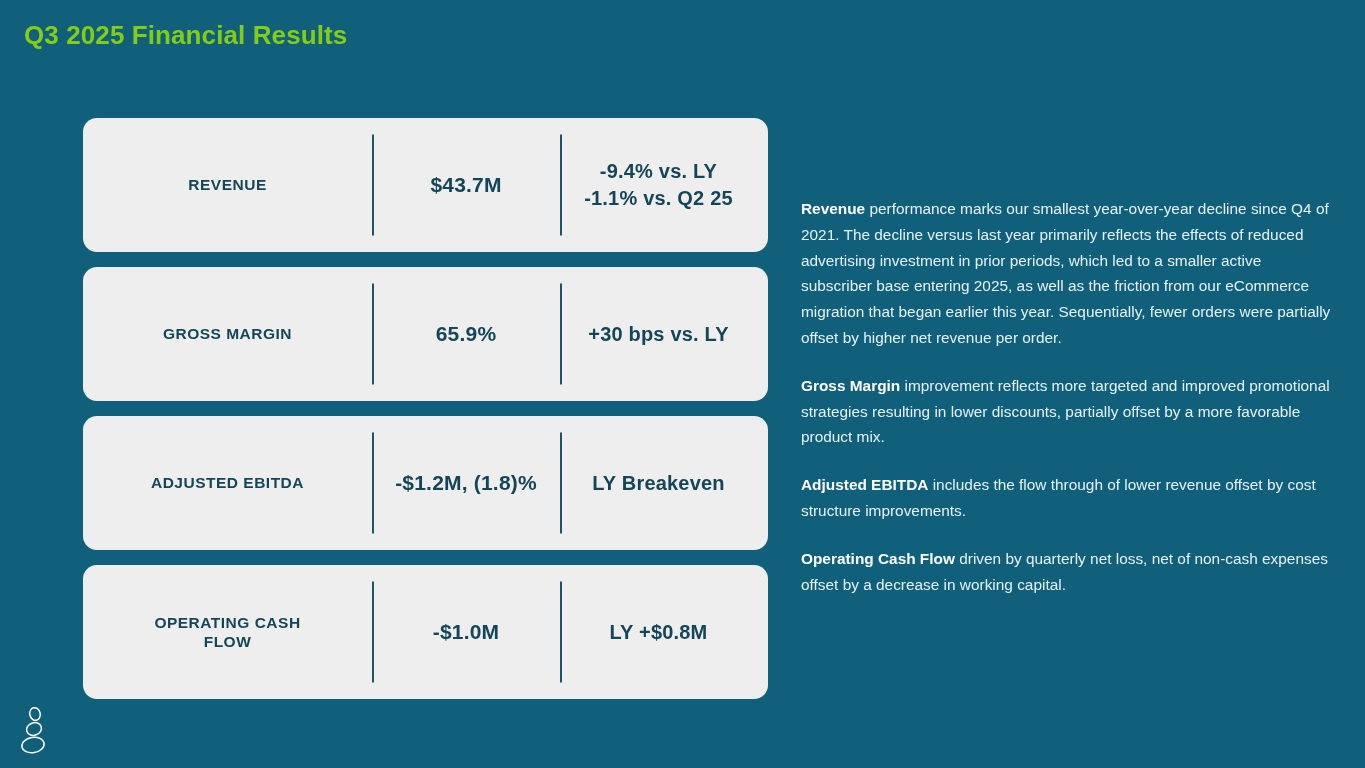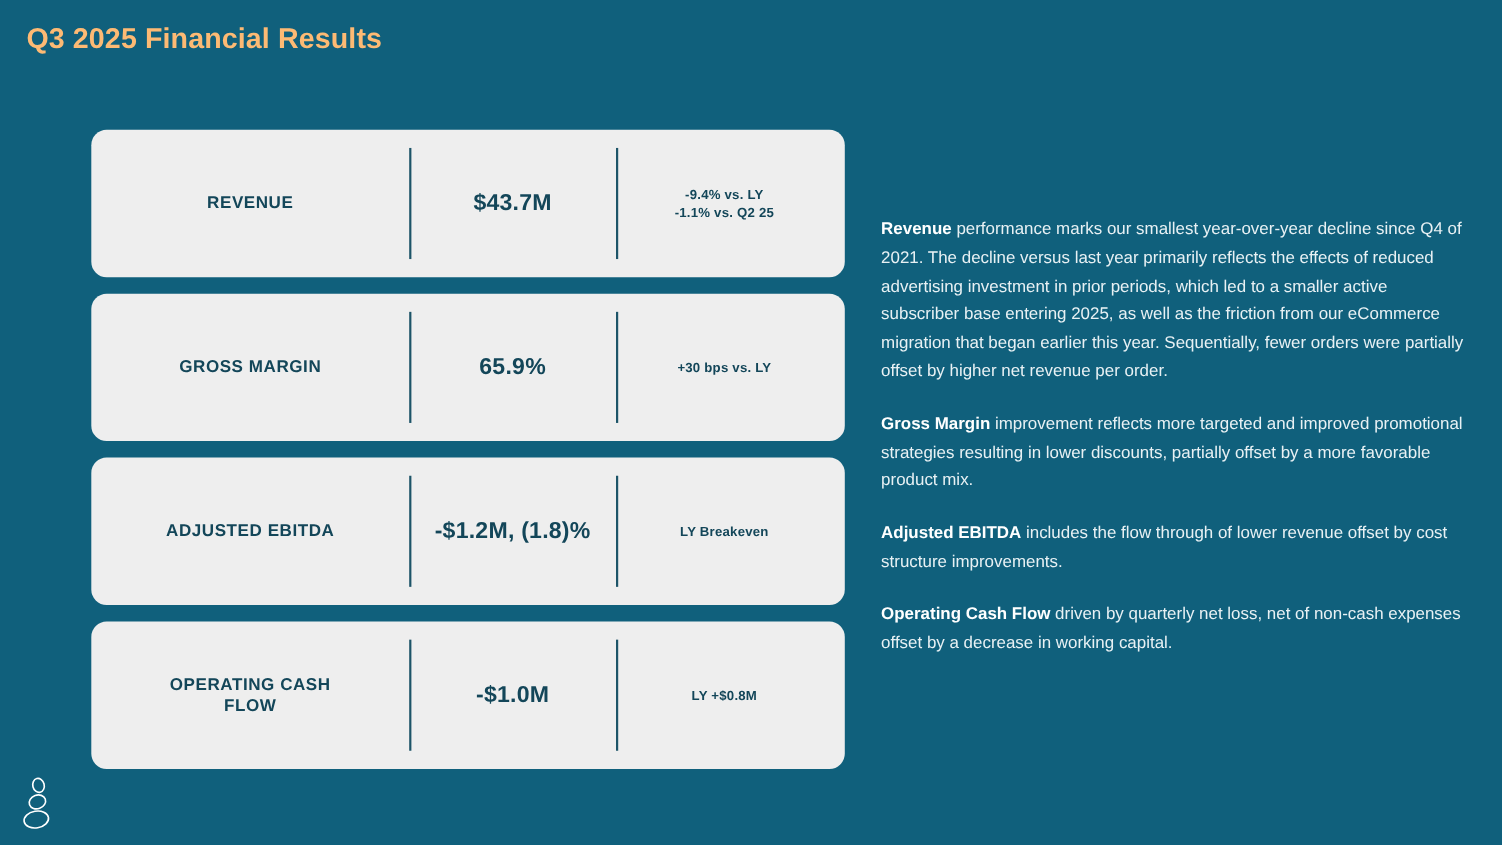--- a/index.html
+++ b/index.html
@@ -23,21 +23,21 @@
     background: #10607c;
   }
 
   
   .slide-title {
     position: absolute;
     left: 24px;
     top: 20px;
     font-size: 26px;
     font-weight: bold;
-    color: #fdba74;
+    color: #84cc16;
     letter-spacing: 0.1px;
     white-space: nowrap;
   }
 
   
   .cards {
     position: absolute;
     left: 83px;
     top: 118px;
     width: 685px;
@@ -76,21 +76,21 @@
 
   .cell-value {
     width: 188px;
     font-size: 21px;
     letter-spacing: 0.2px;
     padding: 0 8px;
   }
 
   .cell-compare {
     width: 197px;
-    font-size: 12px;
+    font-size: 20px;
     letter-spacing: 0.2px;
     line-height: 1.35;
     padding: 0 8px;
   }
 
   
   .divider {
     position: absolute;
     top: 50%;
     transform: translateY(-50%);

